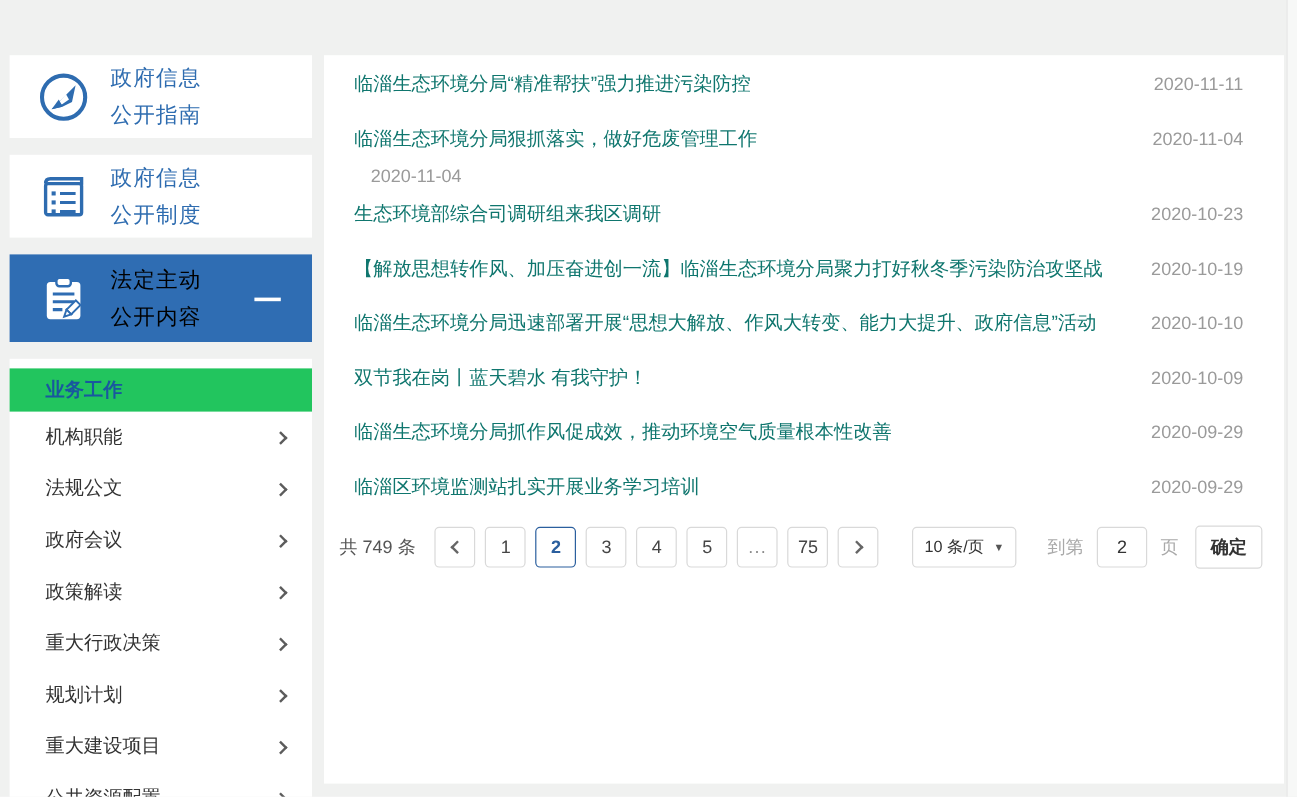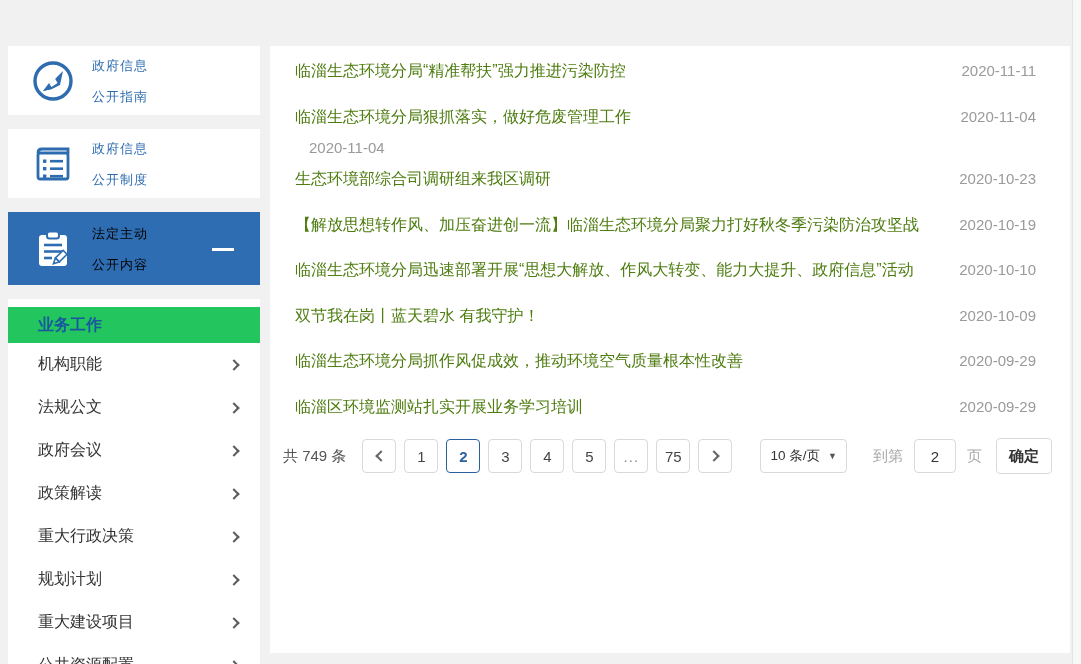--- a/index.html
+++ b/index.html
@@ -15,21 +15,21 @@
     position:absolute; top:0; right:0; width:9px; height:664px;
     background:#f7f8f7; border-left:1px solid #e4e4e4;
   }
   
   .sidebar { position:absolute; left:8px; top:46px; width:252px; }
   .side-card {
     background:#ffffff; height:69px; margin-bottom:14px;
     display:flex; align-items:center;
   }
   .side-card .icon-wrap { width:46px; height:46px; margin:0 16px 0 22px; flex:none; }
-  .side-card .card-label { color:#2e6cb0; font-size:13px; line-height:31px; letter-spacing:1px; }
+  .side-card .card-label { color:#2e6cb0; font-size:18px; line-height:31px; letter-spacing:1px; }
   .side-card.active-section { background:#2f6db3; height:73px; position:relative; }
   .side-card.active-section .card-label { color:#000000; }
   .collapse-minus {
     position:absolute; right:26px; top:50%; margin-top:-1px;
     width:22px; height:3px; background:#ffffff;
   }
   .submenu { background:#ffffff; padding-top:8px; min-height:330px; }
   .submenu-item {
     height:43px; display:flex; align-items:center;
     padding:0 22px 0 30px; font-size:16px; color:#333333; cursor:pointer;
@@ -45,21 +45,21 @@
   
   .main-panel {
     position:absolute; left:270px; top:46px; width:800px; height:607px;
     background:#ffffff; padding-top:2px;
   }
   .news-row {
     display:flex; align-items:center;
     padding:0 34px 0 25px;
   }
   .news-title {
-    flex:1; font-size:16px; color:#4d7c0f; line-height:45.5px;
+    flex:1; font-size:16px; color:#0f766e; line-height:45.5px;
     white-space:pre-line; cursor:pointer;
   }
   .news-date { font-size:15px; color:#9a9a9a; margin-left:14px; white-space:nowrap; }
   
   .pagination {
     display:flex; align-items:center;
     padding:0 18px 0 13px; margin-top:9px; font-size:15px; color:#555555;
   }
   .pg-total { margin-right:16px; font-size:15px; color:#555555; }
   .pg-box {

